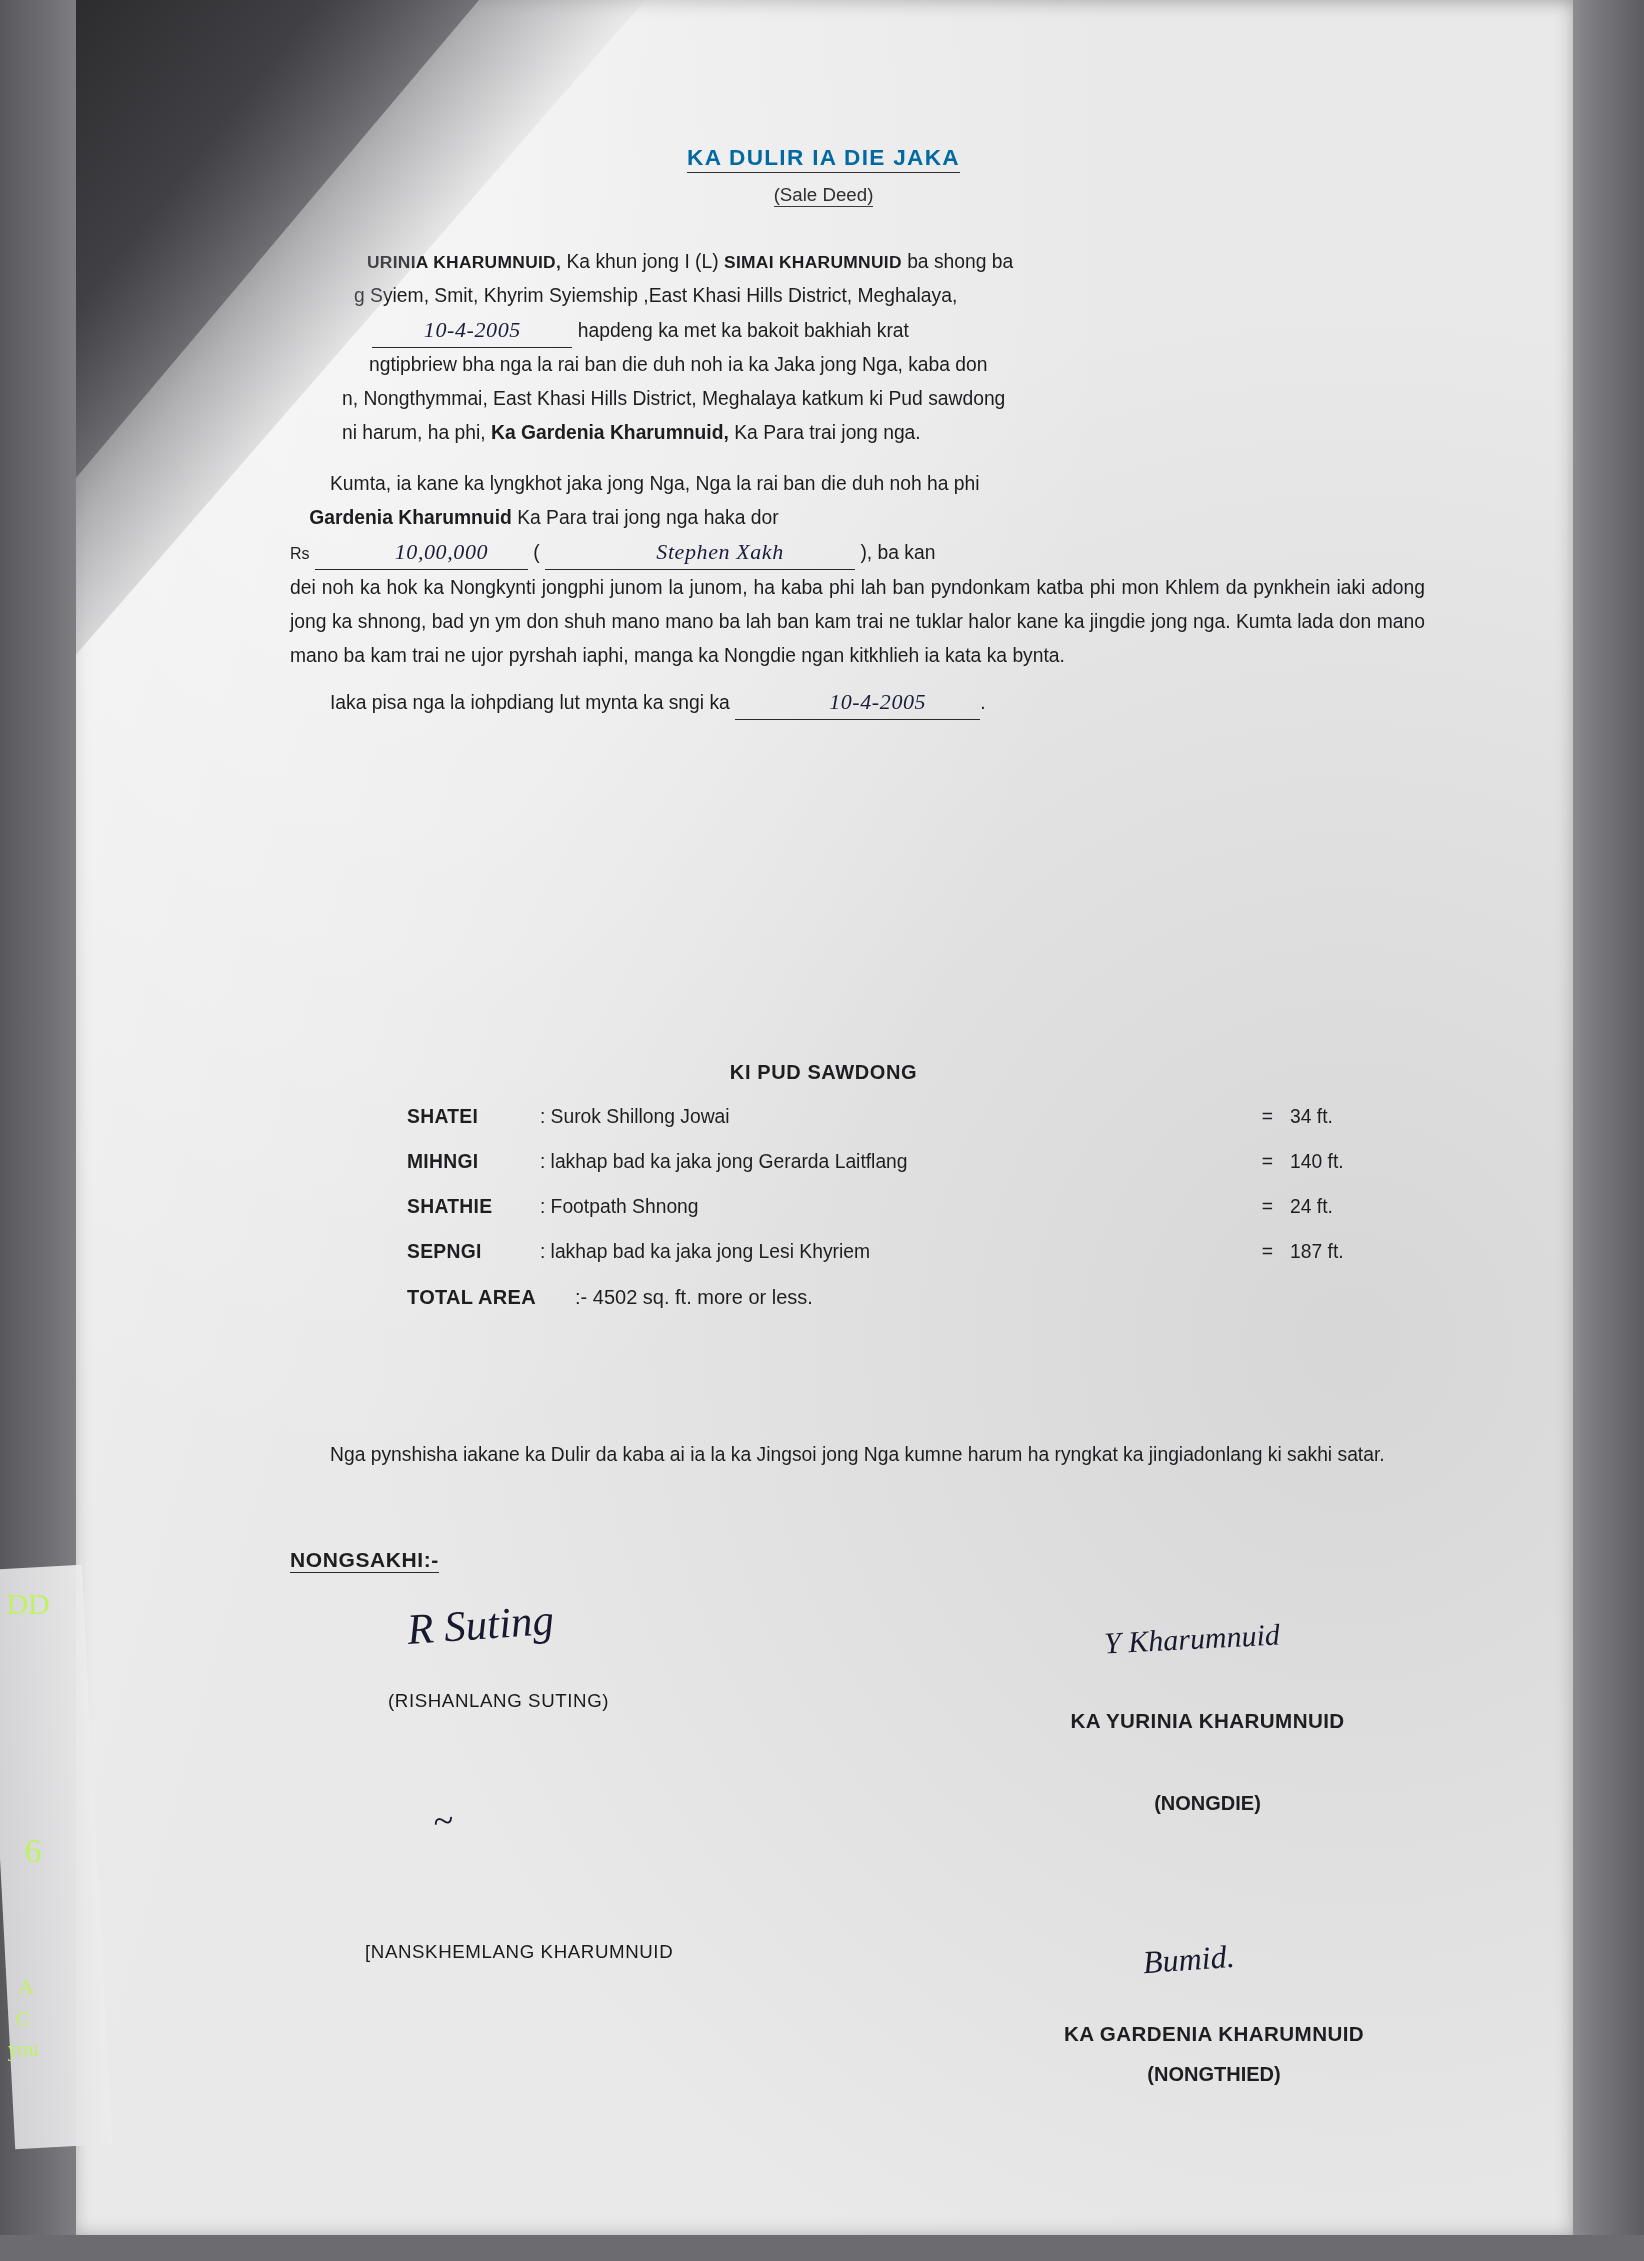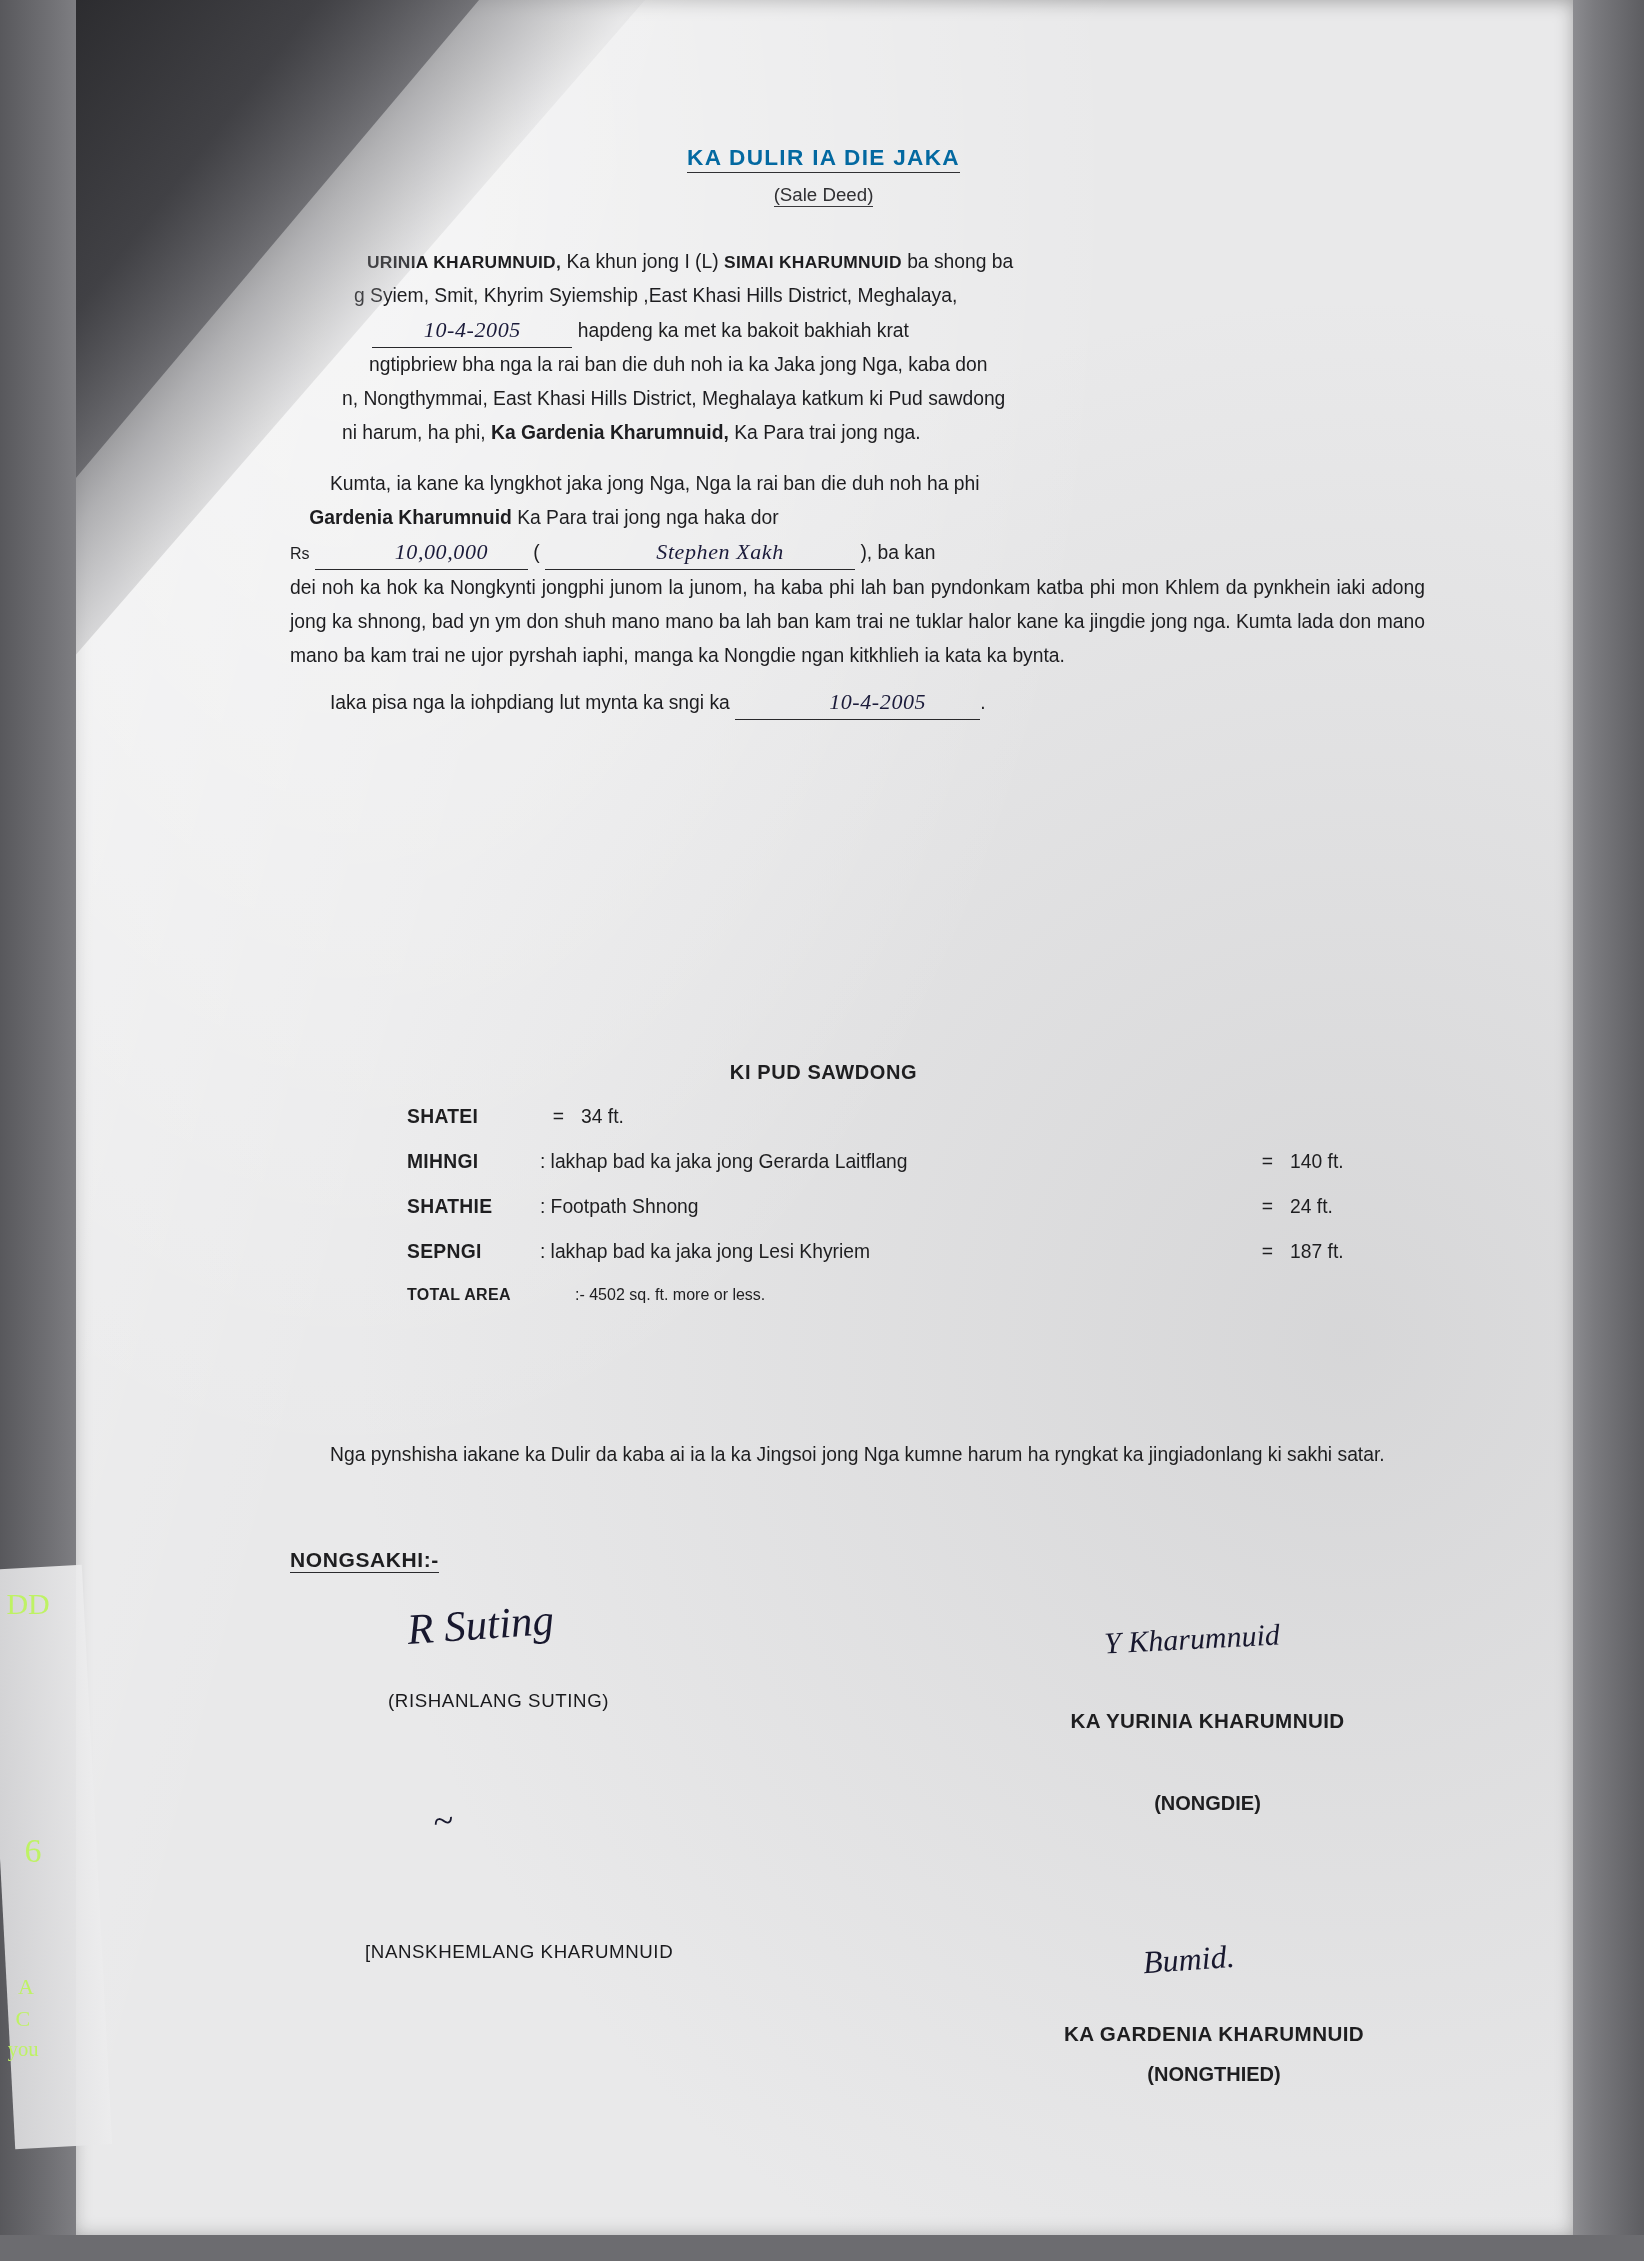--- a/index.html
+++ b/index.html
@@ -198,21 +198,21 @@
   .sched-desc {
     flex: 1 1 auto;
     padding-left: 3.9px;
   }
   .sched-eq { width: 45px; flex: 0 0 45px; text-align: center; }
   .sched-val { width: 123px; flex: 0 0 123px; }
   .total-row {
     display: flex;
     align-items: flex-start;
     margin-top: 7.7px;
-    font-size: 16px;
+    font-size: 20px;
   }
   .total-label { font-weight: 700; width: 168px; flex: 0 0 168px; letter-spacing: 0.3px;}
   .total-val { }
   
   .closing {
     position: absolute;
     left: 218px;
     top: 1438px;
     width: 1135px;
     font-size: 19.3px;
@@ -328,20 +328,21 @@
 
 
       </div>
 
       <div class="sched-title">KI PUD SAWDONG</div>
 
       <div class="sched">
 
         <div class="sched-row">
           <div class="sched-dir">SHATEI</div>
+          <div class="sched-desc">: Surok Shillong Jowai</div>
           <div class="sched-eq">=</div>
           <div class="sched-val">34 ft.</div>
         </div>
 
         <div class="sched-row">
           <div class="sched-dir">MIHNGI</div>
           <div class="sched-desc">: lakhap bad ka jaka jong Gerarda Laitflang</div>
           <div class="sched-eq">=</div>
           <div class="sched-val">140 ft.</div>
         </div>

